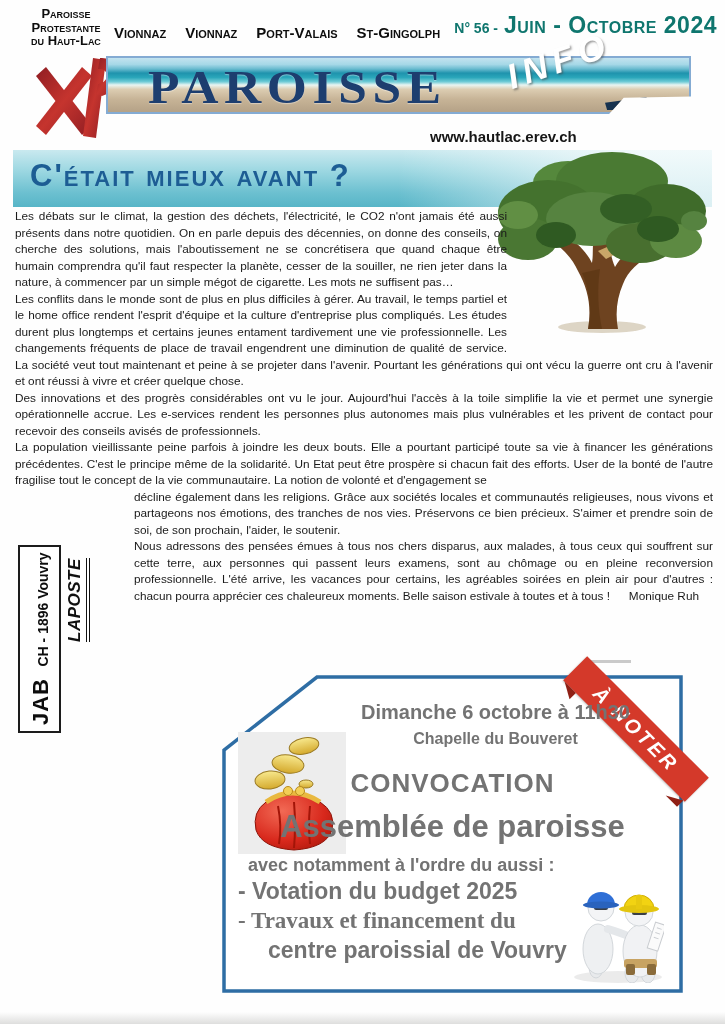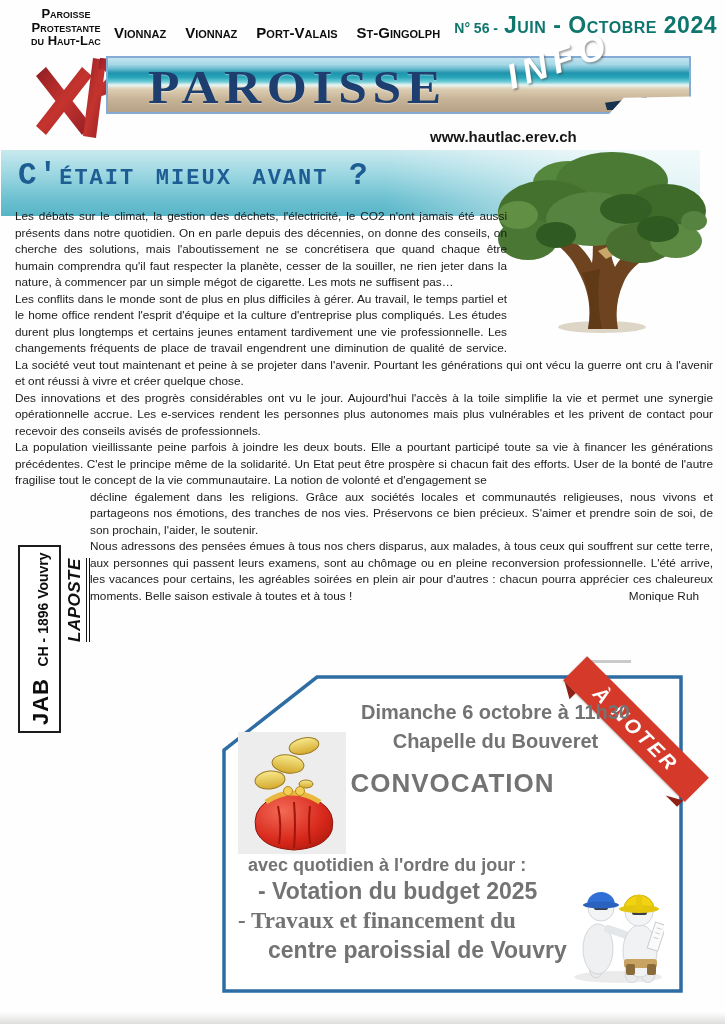--- a/index.html
+++ b/index.html
@@ -42,40 +42,39 @@
   }
   .banner-info{
     position:absolute;left:508px;top:58px;
     font-size:35px;font-weight:bold;font-style:italic;color:#ffffff;letter-spacing:6px;
     transform:rotate(-19deg);transform-origin:left center;
     text-shadow:1px 2px 2px rgba(70,70,70,.5);
   }
   .url{position:absolute;left:430px;top:128px;font-size:15px;font-weight:bold;color:#161616;}
   
   .band{
-    position:absolute;left:1px;top:150px;width:699px;height:66px;
+    position:absolute;left:13px;top:150px;width:699px;height:57px;
     background:
       linear-gradient(90deg,rgba(255,255,255,0) 55%,rgba(252,254,254,.8) 90%),
       linear-gradient(180deg,#c9e9ef 0%,#9ed8e2 35%,#6cc0d0 75%,#57b5c7 100%);
-    font-family: Liberation Mono, monospace;
   }
   .band h1{
     margin:0;position:absolute;left:17px;top:8px;
     font-variant:small-caps;font-size:31px;font-weight:bold;color:#1d5d94;letter-spacing:2px;
   }
   .tree{position:absolute;left:494px;top:139px;width:214px;height:196px;}
   
   .bodytext{
     position:absolute;left:15px;top:208px;width:698px;
     font-size:11.8px;line-height:16.5px;font-weight:normal;color:#1a1a1a;
     text-align:justify;
   }
   .bodytext p{margin:0;}
   .tree-spacer{float:right;width:206px;height:134px;}
-  .indent-block{margin-left:75px;}
+  .indent-block{margin-left:119px;}
   .signature{text-align:right;padding-right:14px;margin-top:-16.5px;}
   .micro-mark{position:absolute;left:585px;top:660px;width:46px;height:3px;background:#9f9f9f;opacity:.55;}
   
   .jab-box{
     position:absolute;left:18px;top:545px;width:43px;height:188px;
     border:2px solid #1c1c1c;background:#fff;box-sizing:border-box;
   }
   .jab-text{
     position:absolute;left:8px;top:178px;width:172px;height:28px;
     transform:rotate(-90deg);transform-origin:0 0;
@@ -90,25 +89,25 @@
   }
   .laposte .word{
     font-size:17px;font-weight:bold;font-style:italic;color:#101010;letter-spacing:.5px;
     border-bottom:4px double #101010;padding-bottom:1px;
   }
   
   .notice{position:absolute;left:222px;top:675px;width:461px;height:318px;}
   .notice svg.outline{position:absolute;left:0;top:0;}
   .n-line{position:absolute;width:100%;text-align:center;color:#737373;font-weight:bold;}
   .n1{top:26px;left:43px;font-size:20px;}
-  .n2{top:55px;left:43px;font-size:20px;}
+  .n2{top:55px;left:43px;font-size:16px;}
   .n3{top:93px;font-size:26px;letter-spacing:1px;}
   .n4{top:134px;font-size:31px;}
   .n5{top:180px;text-align:left;left:26px;font-size:18px;}
-  .n6{top:203px;text-align:left;left:36px;font-size:23px;}
+  .n6{top:203px;text-align:left;left:16px;font-size:23px;}
   .n7{top:233px;text-align:left;left:16px;font-size:23px;font-family:Liberation Serif, serif;}
   .n8{top:262px;text-align:left;left:46px;font-size:23px;}
   .purse{position:absolute;left:16px;top:57px;width:108px;height:122px;}
   .workers{position:absolute;left:342px;top:196px;width:100px;height:112px;}
   .ribbon{
     position:absolute;left:328px;top:37px;width:172px;height:34px;background:#d4392a;
     transform:rotate(45deg);display:flex;align-items:center;justify-content:center;
     color:#fff;font-weight:bold;font-style:italic;font-size:20px;letter-spacing:3px;
     box-shadow:0 1px 2px rgba(0,0,0,.25);
   }
@@ -246,21 +245,22 @@
       <path d="M28 70 Q54 52 82 70" stroke="#e9b93f" stroke-width="5" fill="none"></path>
       <circle cx="50" cy="59" r="4.5" fill="#f3cf55" stroke="#b98a1e"></circle>
       <circle cx="62" cy="59" r="4.5" fill="#f3cf55" stroke="#b98a1e"></circle>
     </svg>
 
     <div class="ribbon">À NOTER</div>
 
     <div class="n-line n1">Dimanche 6 octobre à 11h30</div>
     <div class="n-line n2">Chapelle du Bouveret</div>
     <div class="n-line n3">CONVOCATION</div>
-    <div class="n-line n5">avec quotidien à l'ordre du jour :</div>
+    <div class="n-line n4">Assemblée de paroisse</div>
+    <div class="n-line n5">avec notamment à l'ordre du aussi :</div>
     <div class="n-line n6">- Votation du budget 2025</div>
     <div class="n-line n7">- Travaux et financement du</div>
     <div class="n-line n8">centre paroissial de Vouvry</div>
 
     <svg class="workers" viewBox="0 0 100 112">
       <ellipse cx="54" cy="106" rx="44" ry="6" fill="rgba(0,0,0,.08)"></ellipse>
       <ellipse cx="32" cy="96" rx="7" ry="11" fill="#e8eaec" stroke="#d3d7db"></ellipse>
       <ellipse cx="34" cy="78" rx="15" ry="25" fill="#eef0f2" stroke="#d3d7db"></ellipse>
       <circle cx="37" cy="37" r="13" fill="#f3f4f6" stroke="#d3d7db"></circle>
       <rect x="30" y="34" width="14" height="5" rx="2" fill="#3a3f46"></rect>

